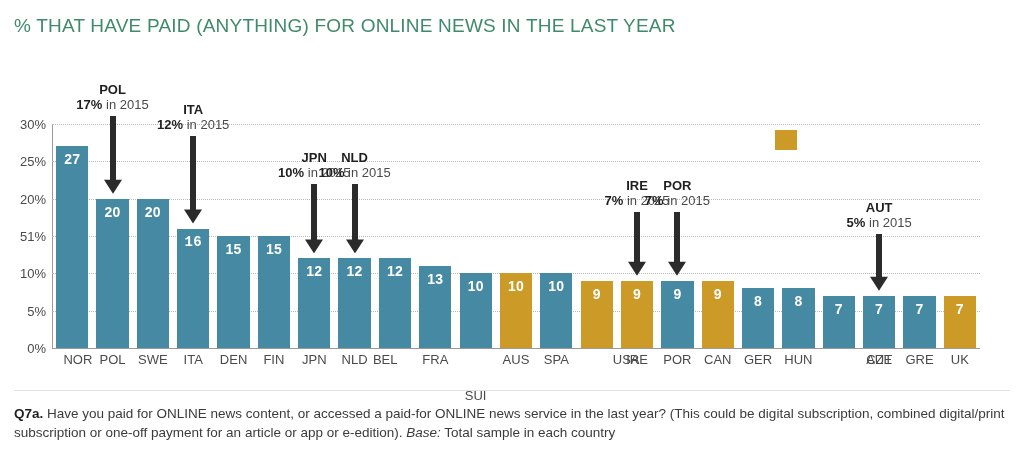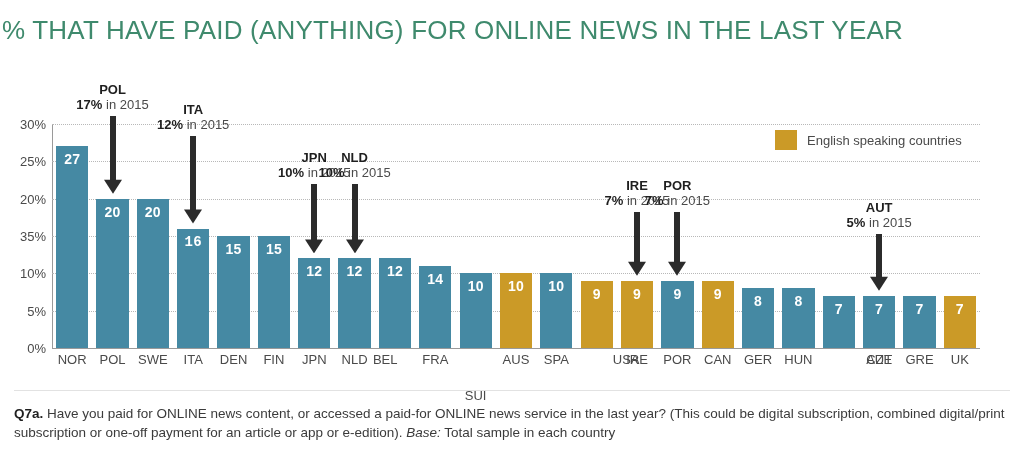--- a/index.html
+++ b/index.html
@@ -12,23 +12,23 @@
     height: 461px;
     font-family: "Liberation Sans", sans-serif;
     color: #3b3b3b;
     overflow: hidden;
     position: relative;
   }
 
   
   #chart-title {
     position: absolute;
-    left: 2px;
+    left: 14px;
     top: 15px;
-    font-size: 26px;
+    font-size: 19px;
     letter-spacing: 0.2px;
     color: #3f8a6d;
     font-weight: 400;
     white-space: nowrap;
   }
 
   
   #chart-area {
     position: absolute;
     left: 0;
@@ -198,21 +198,21 @@
 <body>
 
 <div id="chart-title">% THAT HAVE PAID (ANYTHING) FOR ONLINE NEWS IN THE LAST YEAR</div>
 
 <div id="chart-area">
 
   <div id="y-labels">
       <div class="y-tick-label" style="top: 224px;">0%</div>
       <div class="y-tick-label" style="top: 186.667px;">5%</div>
       <div class="y-tick-label" style="top: 149.333px;">10%</div>
-      <div class="y-tick-label" style="top: 112px;">35%</div>
+      <div class="y-tick-label" style="top: 112px;">51%</div>
       <div class="y-tick-label" style="top: 74.6667px;">20%</div>
       <div class="y-tick-label" style="top: 37.3333px;">25%</div>
       <div class="y-tick-label" style="top: 0px;">30%</div>
     </div>
   <div id="y-axis-line"></div>
 
   <div id="plot">
     <div id="gridlines">
         <div class="gridline baseline" style="top: 224px;"></div>
         <div class="gridline" style="top: 186.667px;"></div>
@@ -263,21 +263,21 @@
             <div class="bar-value">12</div>
           </div>
         </div>
         <div class="bar-slot" style="left: 326.817px; width: 32.2783px;">
           <div class="bar" style="height: 89.6px;">
             <div class="bar-value">12</div>
           </div>
         </div>
         <div class="bar-slot" style="left: 367.165px; width: 32.2783px;">
           <div class="bar" style="height: 82.1333px;">
-            <div class="bar-value">14</div>
+            <div class="bar-value">13</div>
           </div>
         </div>
         <div class="bar-slot" style="left: 407.513px; width: 32.2783px;">
           <div class="bar" style="height: 74.6667px;">
             <div class="bar-value">10</div>
           </div>
         </div>
         <div class="bar-slot" style="left: 447.861px; width: 32.2783px;">
           <div class="bar english" style="height: 74.6667px;">
             <div class="bar-value">10</div>
@@ -335,21 +335,21 @@
         </div>
         <div class="bar-slot" style="left: 891.687px; width: 32.2783px;">
           <div class="bar english" style="height: 52.2667px;">
             <div class="bar-value">7</div>
           </div>
         </div>
       </div>
   </div>
 
   <div id="x-labels">
-      <div class="x-tick-label" style="left: 0px; width: 40.3478px;">NOR</div>
+      <div class="x-tick-label" style="left: 0px; width: 40.3478px; text-align: right;">NOR</div>
       <div class="x-tick-label" style="left: 40.3478px; width: 40.3478px;">POL</div>
       <div class="x-tick-label" style="left: 80.6957px; width: 40.3478px;">SWE</div>
       <div class="x-tick-label" style="left: 121.043px; width: 40.3478px;">ITA</div>
       <div class="x-tick-label" style="left: 161.391px; width: 40.3478px;">DEN</div>
       <div class="x-tick-label" style="left: 201.739px; width: 40.3478px;">FIN</div>
       <div class="x-tick-label" style="left: 242.087px; width: 40.3478px;">JPN</div>
       <div class="x-tick-label" style="left: 282.435px; width: 40.3478px;">NLD</div>
       <div class="x-tick-label" style="left: 313px; width: 40.3478px;">BEL</div>
       <div class="x-tick-label" style="left: 363.13px; width: 40.3478px;">FRA</div>
       <div class="x-tick-label" style="left: 403.478px; width: 40.3478px; margin-top: 36px;">SUI</div>
@@ -435,21 +435,20 @@
       <div class="arrow" style="left: 879.13px; top: 174px;">
         <svg width="20" height="56.73333333333335" viewBox="0 0 20 56.73333333333335">
           <rect x="7" y="0" width="6" height="43.73333333333335" fill="#2b2b2b"></rect>
           <polygon points="10,56.73333333333335 1,42.73333333333335 19,42.73333333333335" fill="#2b2b2b"></polygon>
         </svg>
       </div>
     </div>
 
   <div id="legend">
     <div id="legend-swatch"></div>
-    <div id="legend-label">English speaking countries</div>
   </div>
 
 </div>
 
 <div id="footer-divider"></div>
 <div id="footnote">
   <b>Q7a.</b><span> Have you paid for ONLINE news content, or accessed a paid-for ONLINE news service in the last year? (This could be digital subscription, combined digital/print subscription or one-off payment for an article or app or e-edition). </span><i>Base:</i><span> Total sample in each country</span>
 </div>
 
 </body></html>

